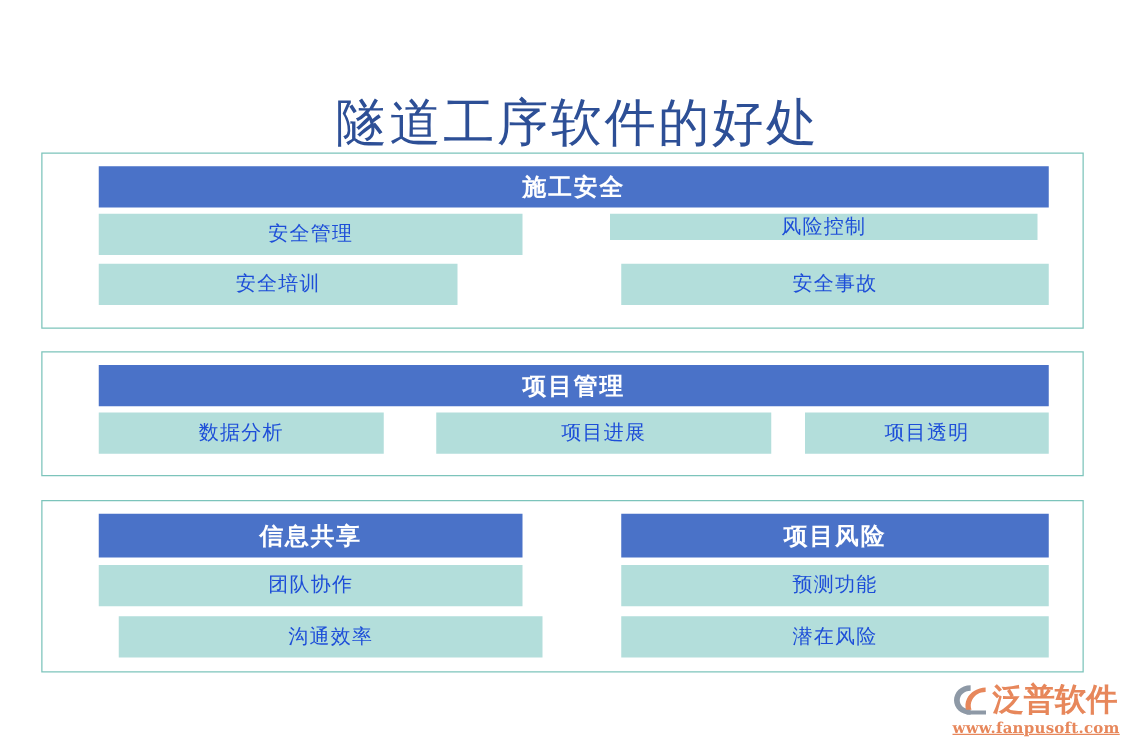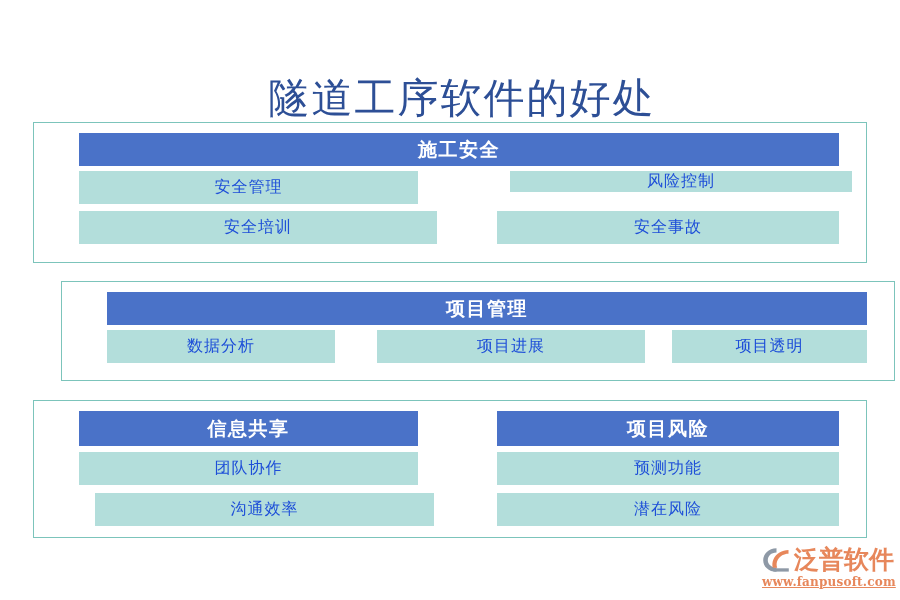--- a/index.html
+++ b/index.html
@@ -42,21 +42,21 @@
   
   .panel {
     position: absolute;
     left: 33px;
     width: 834px;
     box-sizing: border-box;
     border: 1px solid #7cc4bb;
     background: #ffffff;
   }
   .panel-1 { top: 122px;  height: 141px; }
-  .panel-2 { top: 281px;  height: 100px; margin-left: 28px; }
+  .panel-2 { top: 281px;  height: 100px; }
   .panel-3 { top: 400px;  height: 138px; }
 
   
   .band {
     position: absolute;
     background: #4a72c8;
     color: #ffffff;
     display: flex;
     align-items: center;
     justify-content: center;
@@ -77,22 +77,22 @@
     justify-content: center;
     font-size: 16px;
     letter-spacing: 1px;
     font-family: "DejaVu Serif", "Liberation Serif", serif;
     white-space: nowrap;
   }
 
   
   .p1-band  { left: 45px;  top: 10px;  width: 760px; height: 33px; }
   .p1-c-tl  { left: 45px;  top: 48px;  width: 339px; height: 33px; }
-  .p1-c-tr  { left: 476px; top: 48px;  width: 342px; height: 21px; }
-  .p1-c-bl  { left: 45px;  top: 88px;  width: 358px; height: 33px; }
+  .p1-c-tr  { left: 454px; top: 48px;  width: 342px; height: 21px; }
+  .p1-c-bl  { left: 45px;  top: 88px;  width: 287px; height: 33px; }
   .p1-c-br  { left: 463px; top: 88px;  width: 342px; height: 33px; }
 
   
   .p2-band  { left: 45px;  top: 10px;  width: 760px; height: 33px; }
   .p2-c-1   { left: 45px;  top: 48px;  width: 228px; height: 33px; }
   .p2-c-2   { left: 315px; top: 48px;  width: 268px; height: 33px; }
   .p2-c-3   { left: 610px; top: 48px;  width: 195px; height: 33px; }
 
   
   .p3-band-l { left: 45px;  top: 10px; width: 339px; height: 35px; }

